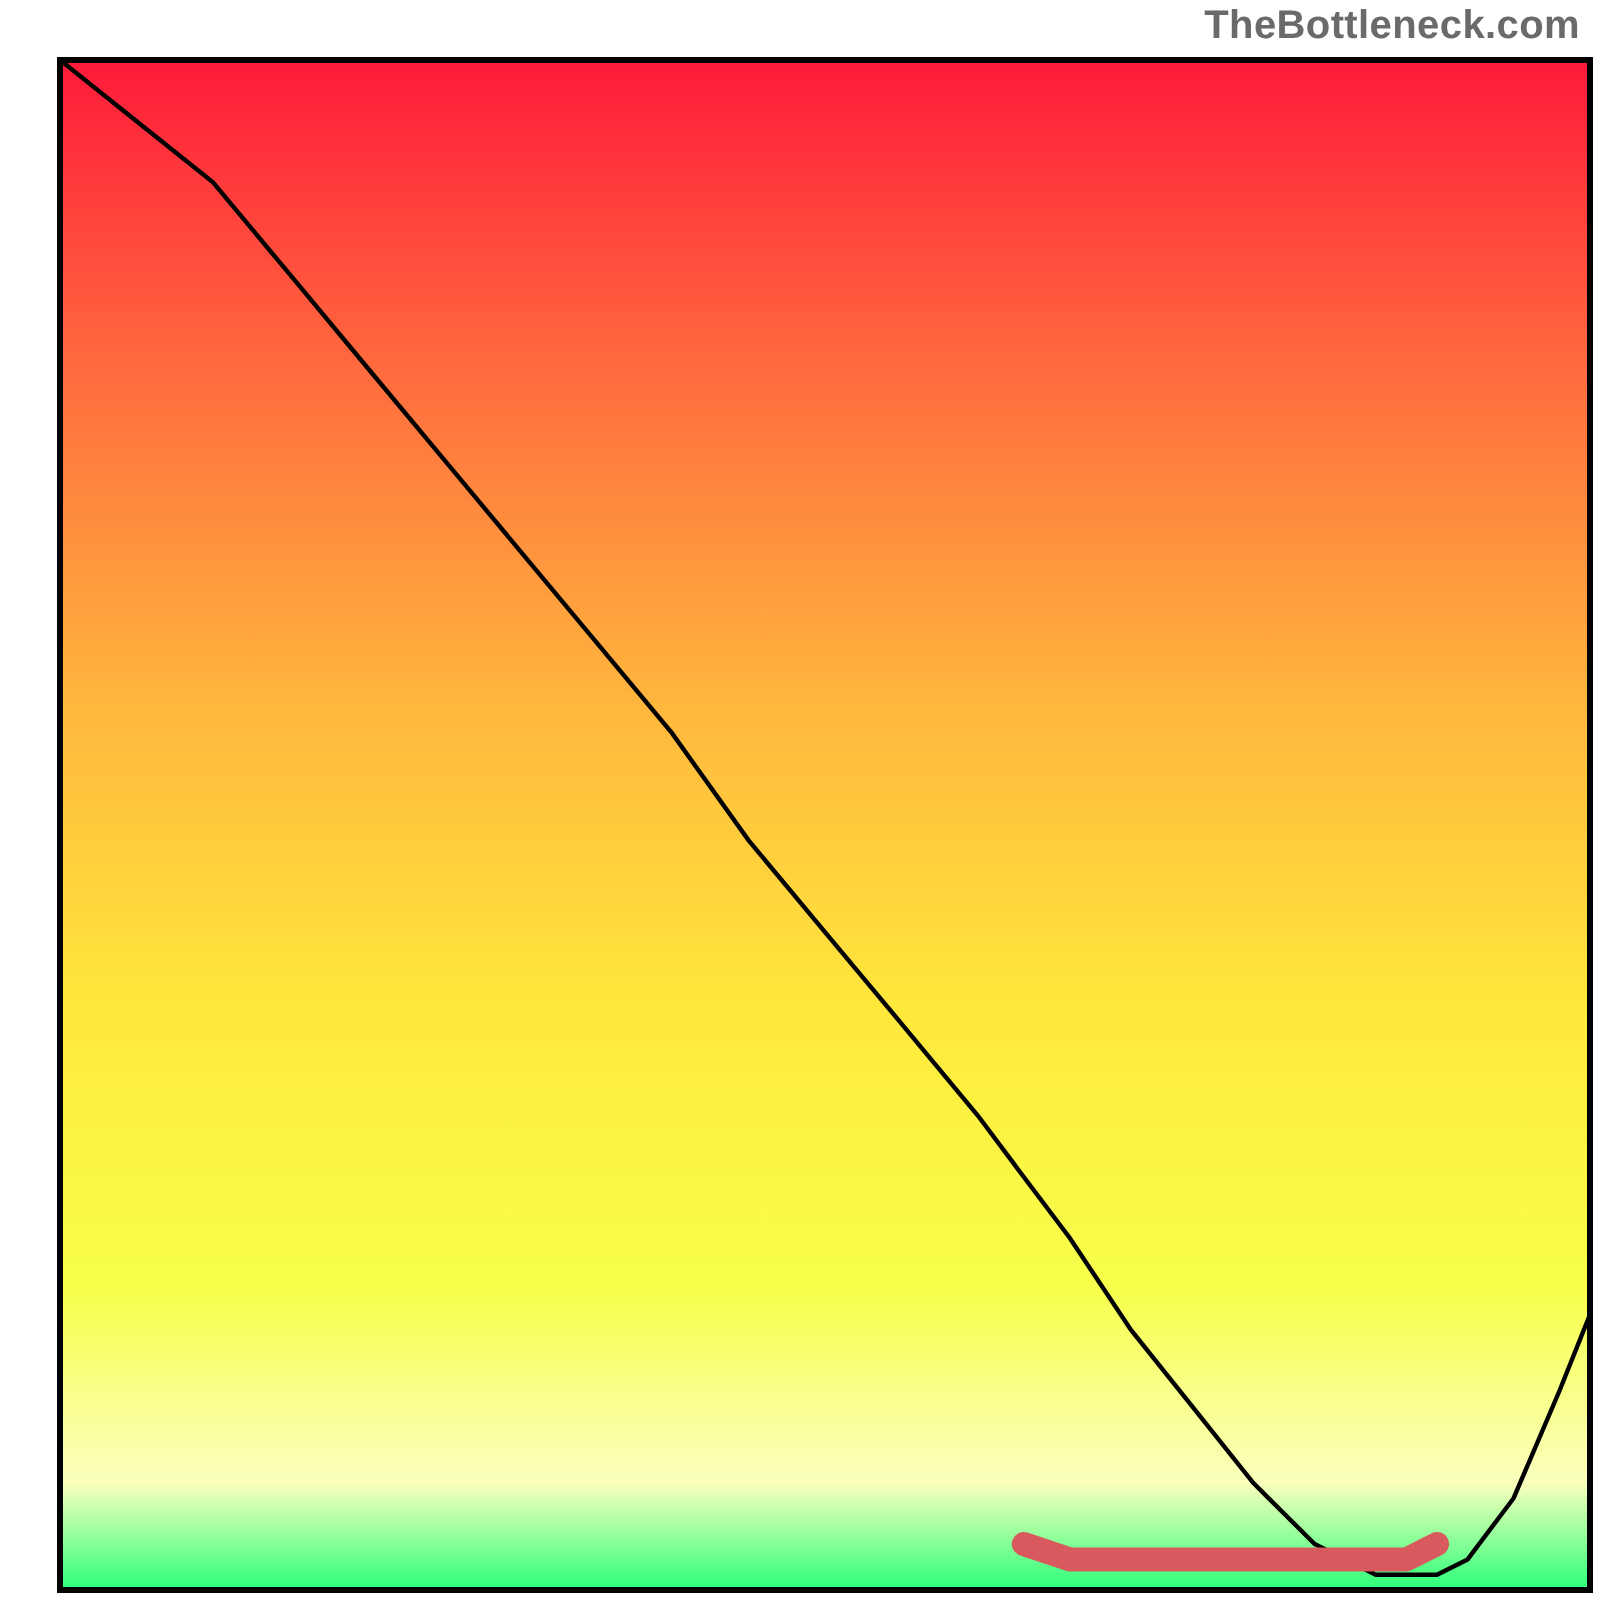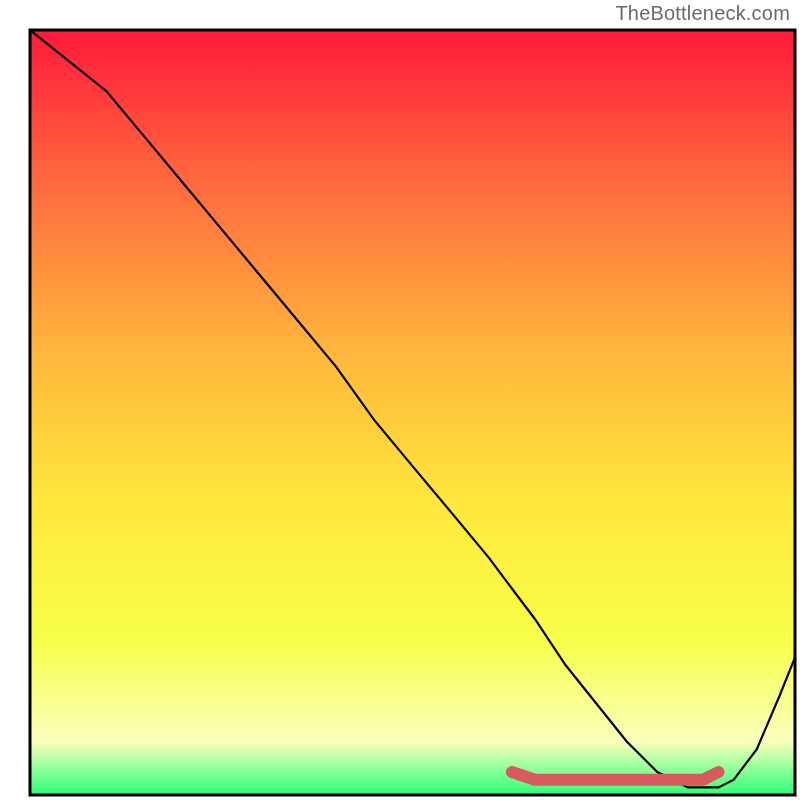--- a/index.html
+++ b/index.html
@@ -15,21 +15,21 @@
     position: relative;
     width: 800px;
     height: 800px;
   }
   .watermark {
     position: absolute;
     top: 2px;
     right: 10px;
     color: #6a6a6a;
     font-size: 20px;
-    font-weight: normal;
+    font-weight: bold;
     letter-spacing: 0.2px;
     z-index: 5;
   }
   svg.chart {
     position: absolute;
     left: 0;
     top: 0;
     width: 800px;
     height: 800px;
   }

